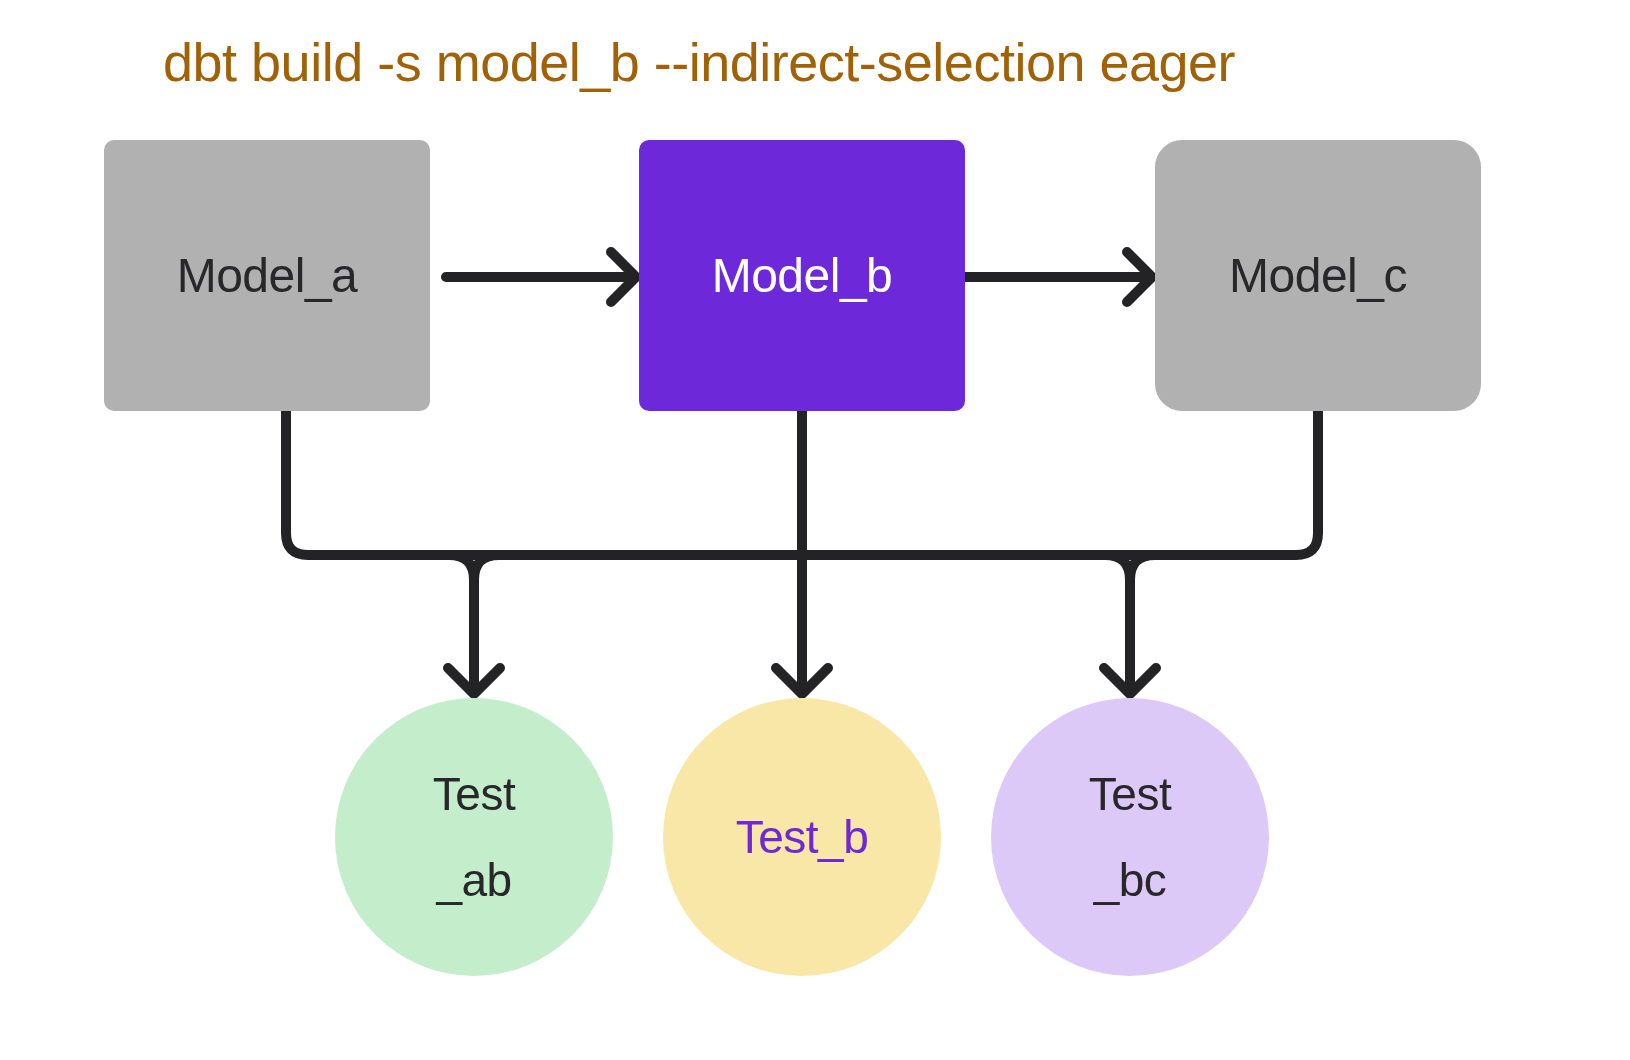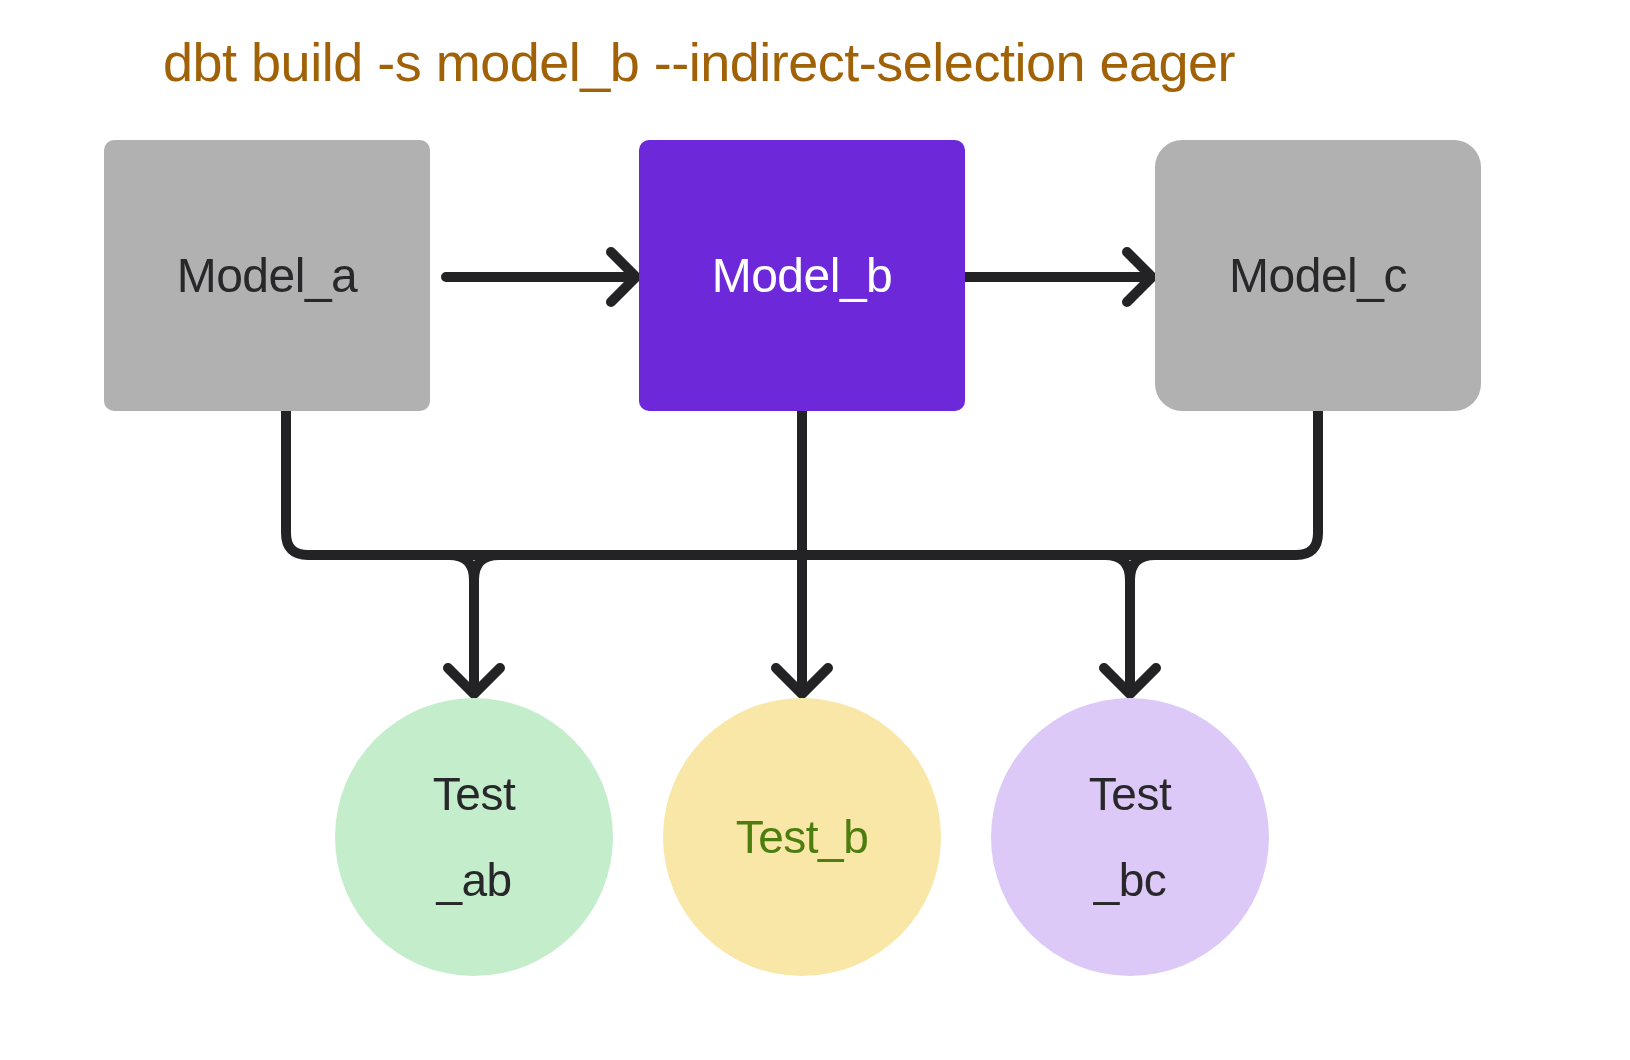--- a/index.html
+++ b/index.html
@@ -105,21 +105,21 @@
 
   <div class="box box-c" style="background-color: rgb(177, 177, 177); color: rgb(40, 40, 42);">
     <span>Model_c</span>
   </div>
 
   <div class="circle circle-ab" style="background-color: rgb(196, 237, 204); color: rgb(40, 40, 42);">
     <div class="cline">Test</div>
     <div class="cline">_ab</div>
   </div>
 
-  <div class="circle circle-b" style="background-color: rgb(248, 231, 167); color: #4d7c0f;">
+  <div class="circle circle-b" style="background-color: rgb(248, 231, 167); color: #6d28d9;">
     <div class="cline">Test_b</div>
   </div>
 
   <div class="circle circle-bc" style="background-color: rgb(221, 201, 247); color: rgb(40, 40, 42);">
     <div class="cline">Test</div>
     <div class="cline">_bc</div>
   </div>
 
 </div>
 

